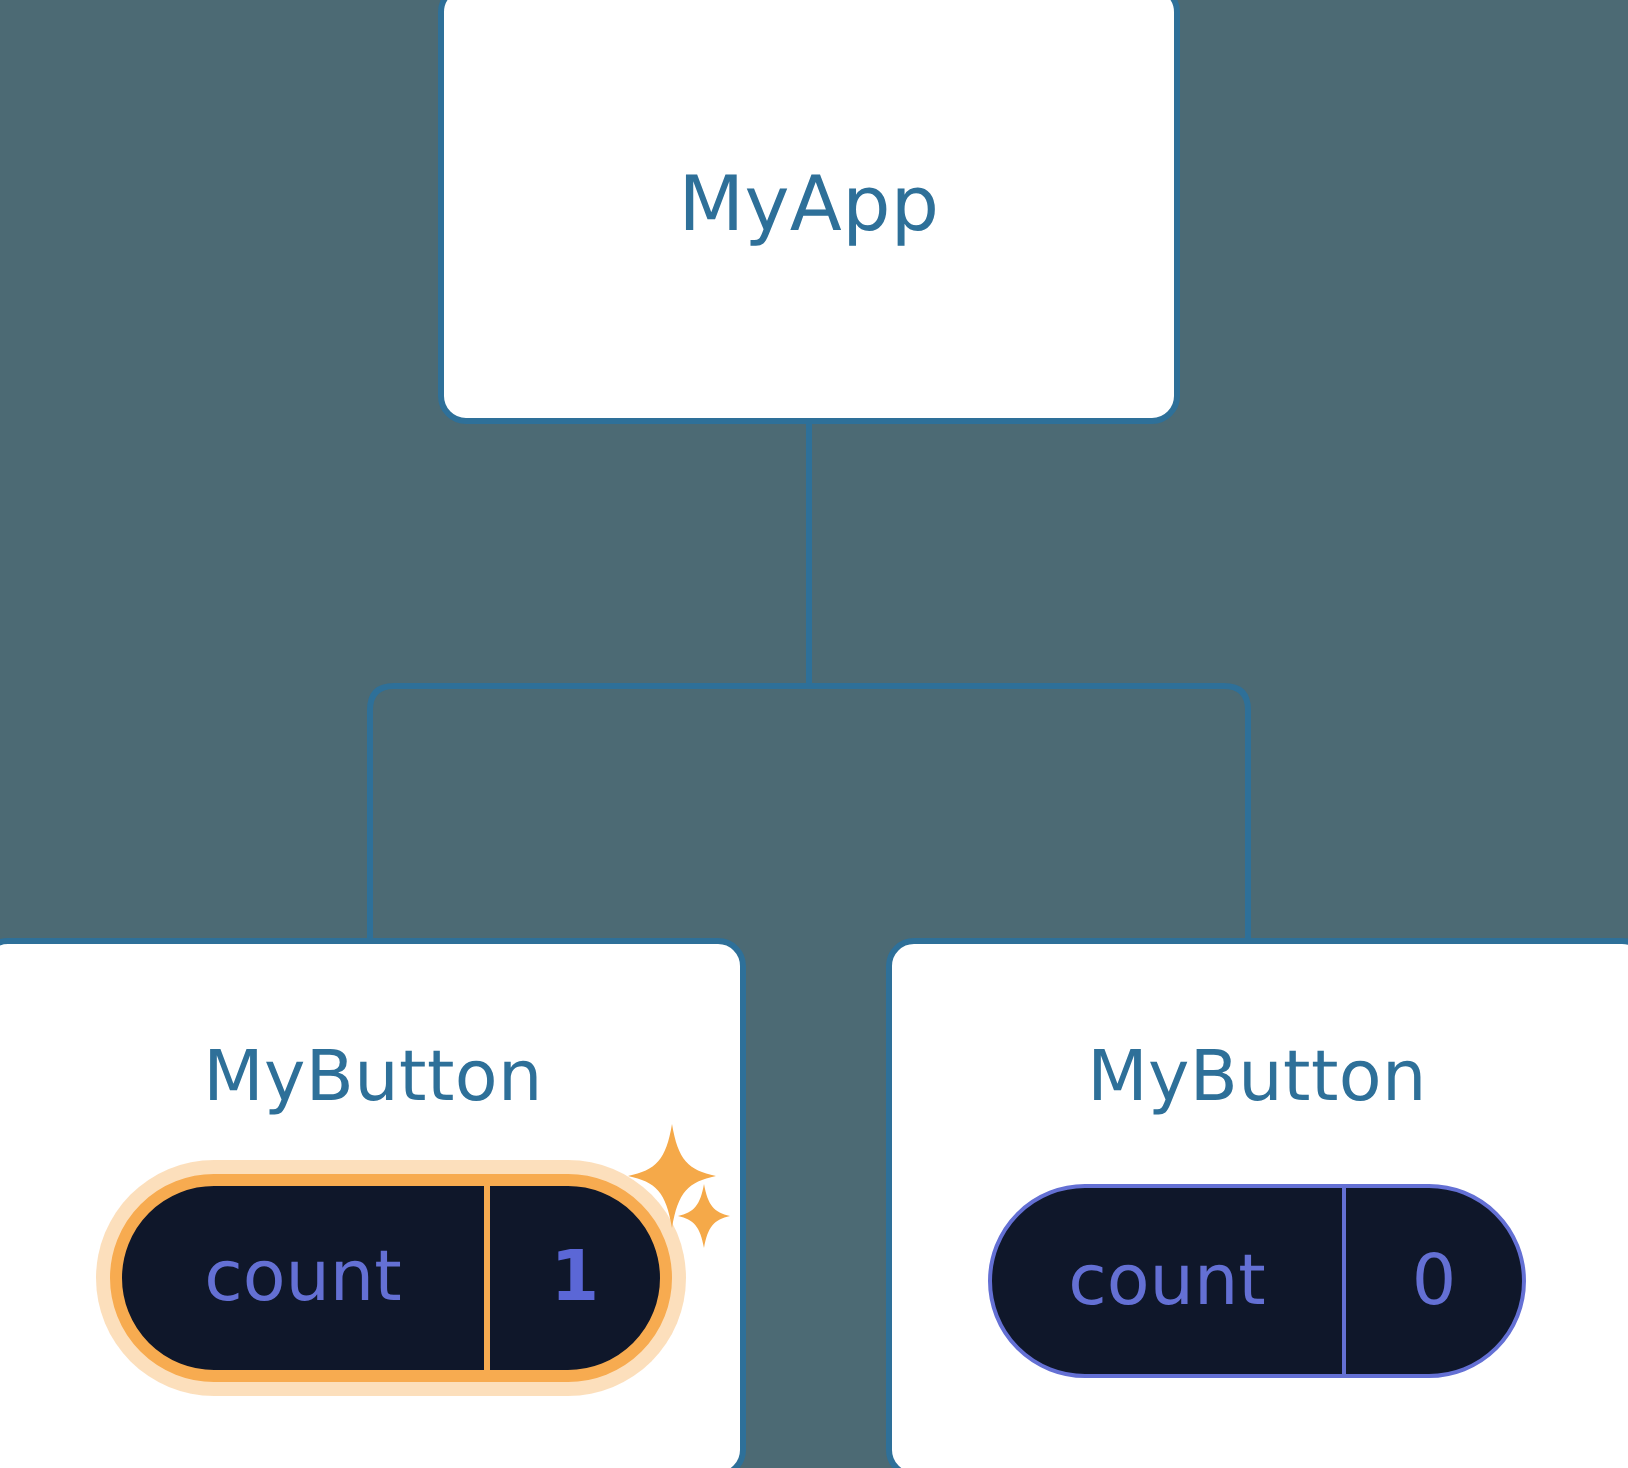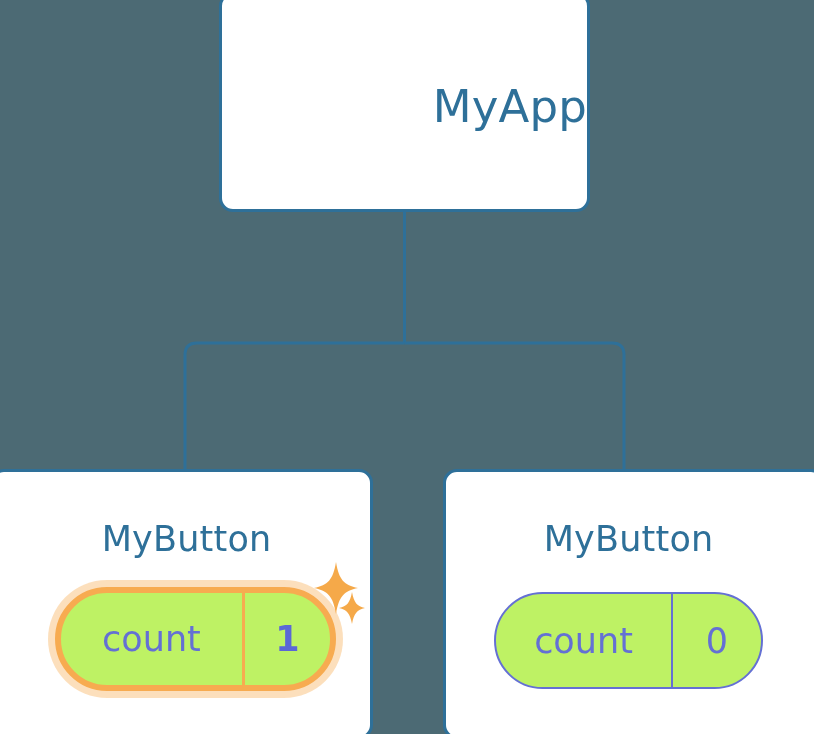--- a/index.html
+++ b/index.html
@@ -54,22 +54,21 @@
   }
 
   #node-myapp {
     left: 219px;
     top: -8px;
     width: 371px;
     height: 220px;
   }
   #node-myapp .node-title {
     top: 85px;
-    font-size: 45px;
-    text-align: right;
+    font-size: 38px;
   }
 
   #node-button-left {
     left: -10px;
     top: 469px;
     width: 383px;
     height: 270px;
   }
   #node-button-left .node-title {
     top: 47px;
@@ -91,21 +90,21 @@
     padding-right: 11px;
     box-sizing: border-box;
   }
 
   
   .state-pill {
     position: absolute;
     display: flex;
     align-items: stretch;
     box-sizing: border-box;
-    background: #bef264;
+    background: #0f172a;
   }
 
   .pill-key, .pill-val {
     display: flex;
     align-items: center;
     justify-content: center;
     box-sizing: border-box;
     white-space: nowrap;
   }
 

